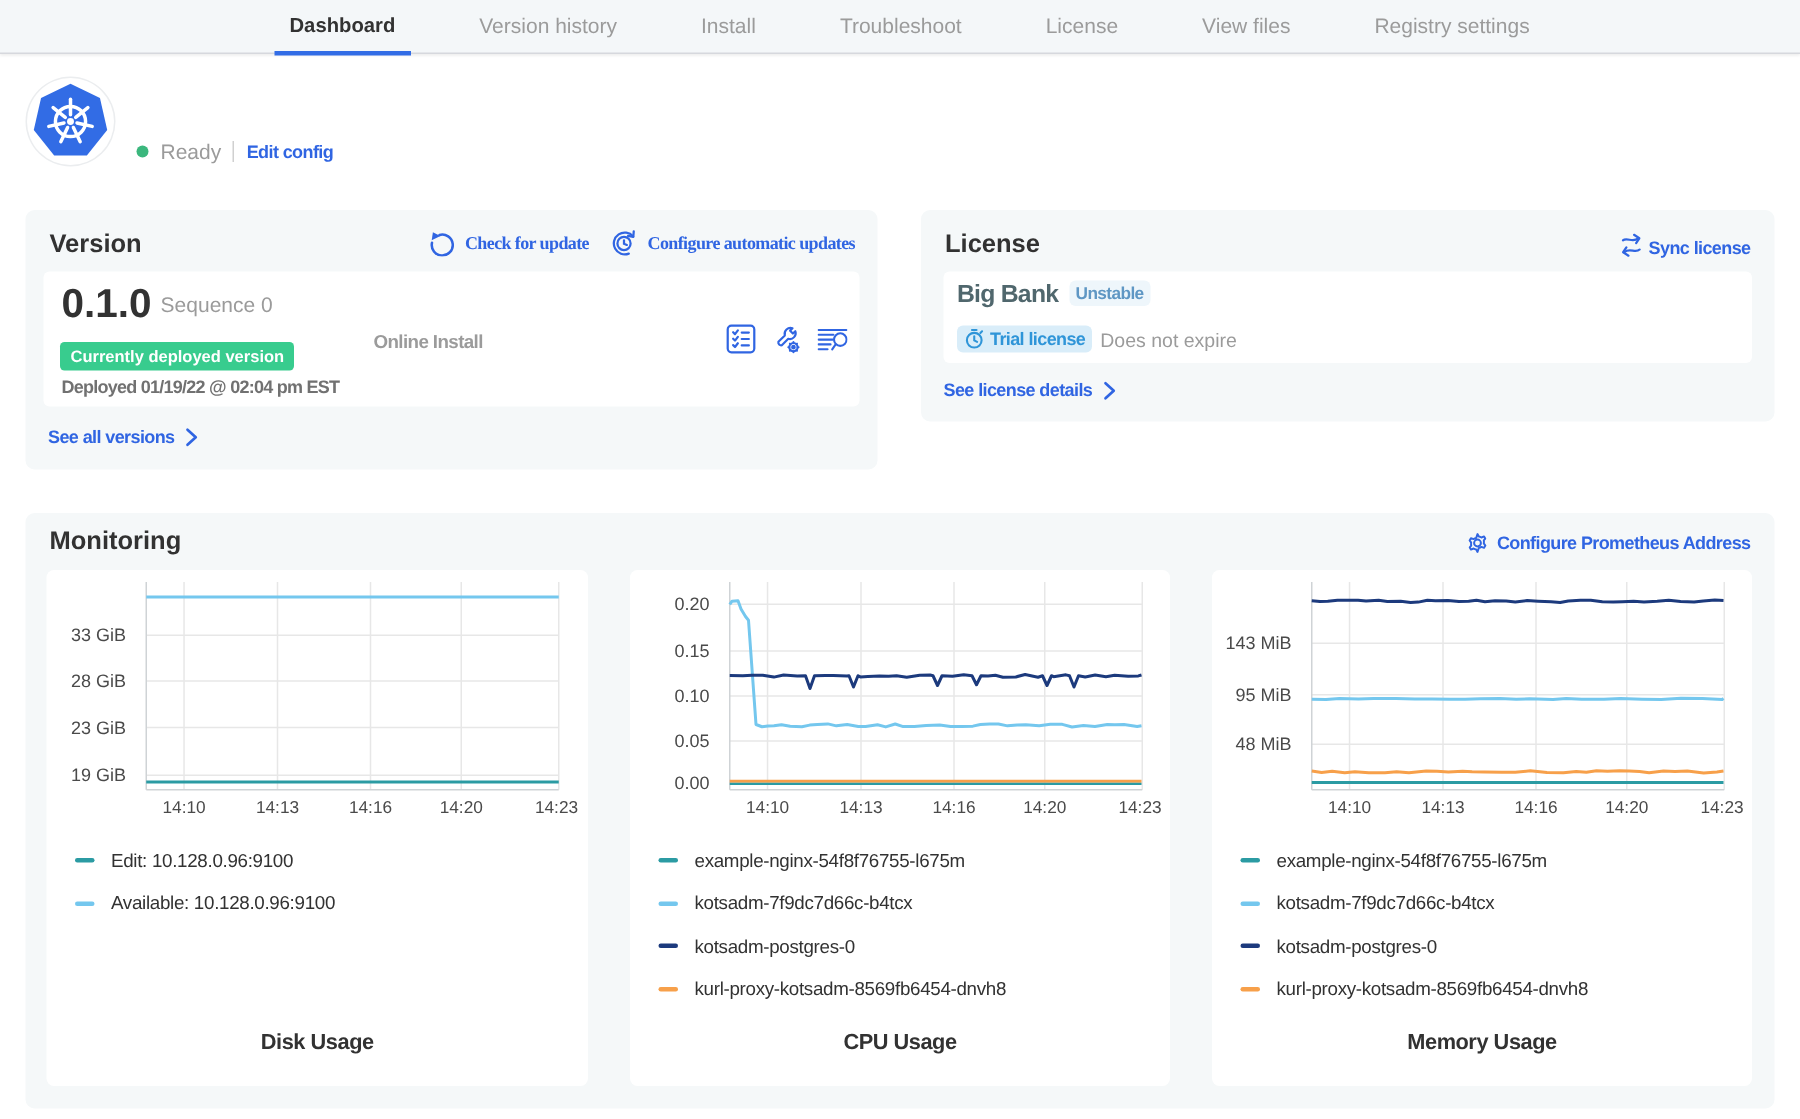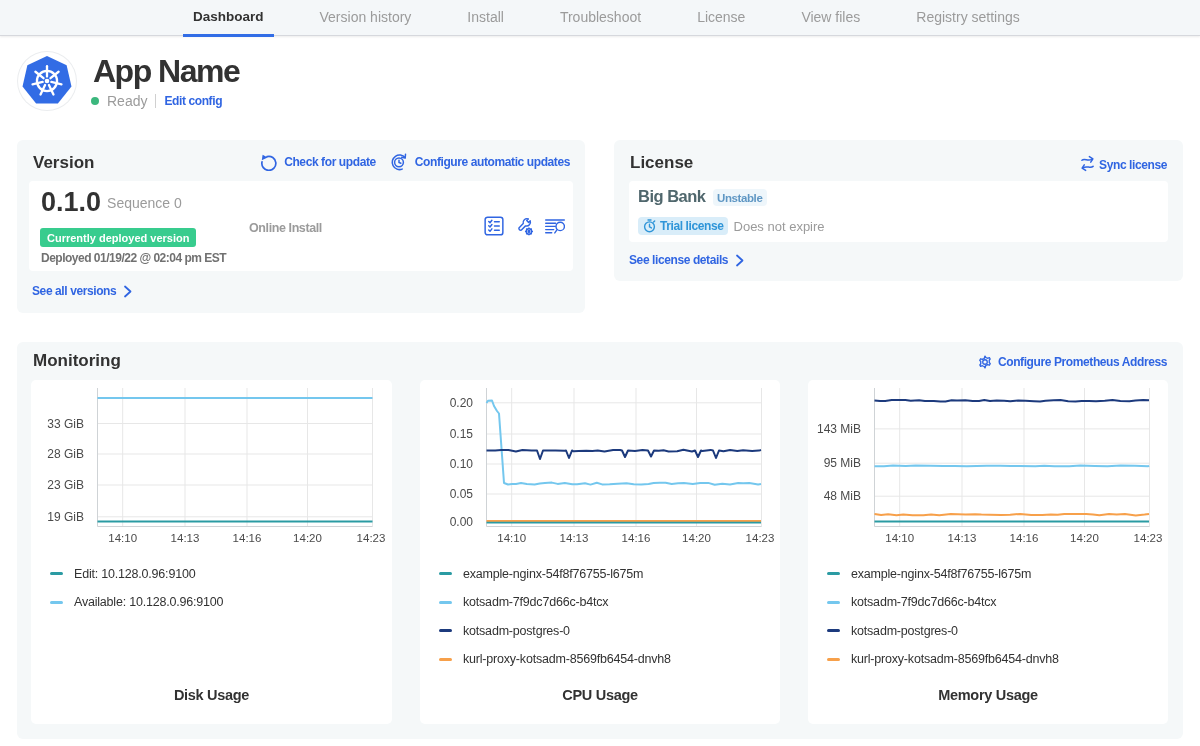--- a/index.html
+++ b/index.html
@@ -49,31 +49,30 @@
         <line x1="32.6" y1="26.1" x2="41.0" y2="19.4"></line>
         <line x1="33.5" y1="30.0" x2="44.0" y2="32.4"></line>
         <line x1="31.0" y1="33.1" x2="35.7" y2="42.9"></line>
         <line x1="27.0" y1="33.1" x2="22.3" y2="42.9"></line>
         <line x1="24.5" y1="30.0" x2="14.0" y2="32.4"></line>
         <line x1="25.4" y1="26.1" x2="17.0" y2="19.4"></line>
       </g>
       <circle cx="29" cy="29" r="2.4" fill="#fff"></circle>
     </svg>
   </div>
-  <div class="appname">App Name</div>
   <div class="statusrow">
     <span class="dot"></span>
       <span>Ready</span>
       <span class="sep"></span>
       <a class="blue" style="font-size:12px;">Edit config</a>
   </div>
 
   <div class="card" id="vcard" style="left:17px; top:140px; width:568px; height:173px;">
     <div class="h17" style="position:absolute; left:16px; top:13px;">Version</div>
-    <div style="position:absolute; right:15px; top:13px; display:flex; align-items:center; gap:14px;">
+    <div style="position:absolute; right:15px; top:13px; display:flex; align-items:center; gap:14px;font-family:Liberation Serif, serif;">
       <span style="display:flex; align-items:center; gap:7px;">
         <svg width="17" height="17" viewBox="0 0 17 17" fill="none" stroke="#3065e2" stroke-width="1.7" stroke-linecap="round">
           <path d="M7.0 2.6 A7 7 0 1 1 2.0 7.9"></path>
           <polygon points="7.6,3.4 2.6,0.8 1.8,6.2" fill="#3065e2" stroke="none"></polygon>
         </svg>
         <span class="link14">Check for update</span>
       </span>
       <span style="display:flex; align-items:center; gap:7px;">
         <svg width="18" height="18" viewBox="0 0 18 18" fill="none" stroke="#3065e2" stroke-width="1.5" stroke-linecap="round">
           <path d="M12.2 16.1 A7.3 7.3 0 1 1 15.1 4.6"></path>
@@ -145,21 +144,21 @@
     <div style="position:absolute; right:16px; top:15px; display:flex; align-items:flex-end; gap:5px;">
       <svg width="13" height="17" viewBox="0 0 14 17" fill="none" stroke="#3065e2" stroke-width="1.6" stroke-linecap="round" stroke-linejoin="round">
         <path d="M1 5 C4 2.5, 8 7, 12 3.6"></path>
           <path d="M9 1 L12.8 3.5 L10.5 7"></path>
         <path d="M13 11.6 C10 14.5, 6 10, 2 13.4"></path>
           <path d="M5 16 L1.2 13.5 L3.5 10"></path>
       </svg>
       <span class="link14">Sync license</span>
     </div>
     <div class="icard" style="left:15px; top:41px; width:539px; height:61px;">
-      <div style="position:absolute; left:9px; top:6px; display:flex; align-items:flex-end;">
+      <div style="position:absolute; left:9px; top:6px; display:flex; align-items:flex-start;">
         <span style="font-size:16.5px; font-weight:700; color:#50676d; letter-spacing:-0.5px;">Big Bank</span>
         <span style="margin-left:7px; background:#eef6fb; color:#5f97c4; font-size:11.5px; font-weight:700; letter-spacing:-0.4px; padding:2.5px 4.5px; border-radius:4px;">Unstable</span>
       </div>
       <div style="position:absolute; left:9px; top:36px; display:flex; align-items:center;">
         <span style="display:flex; align-items:center; gap:4px; background:#d9edf9; color:#2f95d8; font-size:12px; font-weight:700; letter-spacing:-0.4px; padding:2px 4px 2px 5px; border-radius:4px;">
           <svg width="13" height="14" viewBox="0 0 13 14" fill="none" stroke="#2f95d8" stroke-width="1.4" stroke-linecap="round">
             <circle cx="6.5" cy="7.8" r="4.9"></circle>
               <path d="M6.5 5.2 L6.5 7.9 L8.4 8.9"></path>
               <line x1="5" y1="1" x2="8" y2="1"></line>
               <line x1="10.6" y1="3" x2="11.7" y2="1.9"></line>

